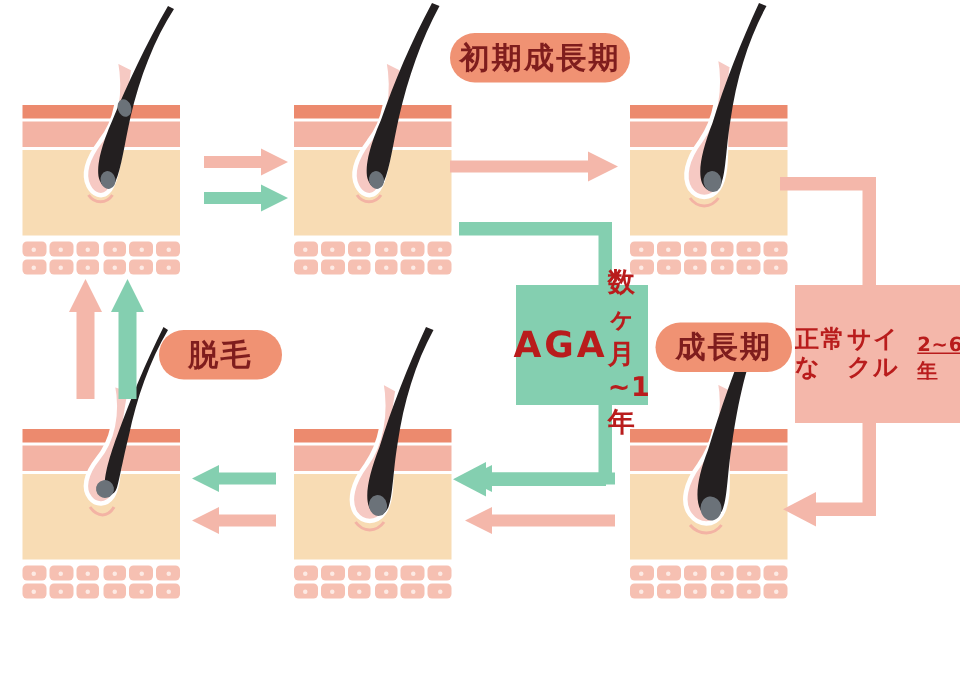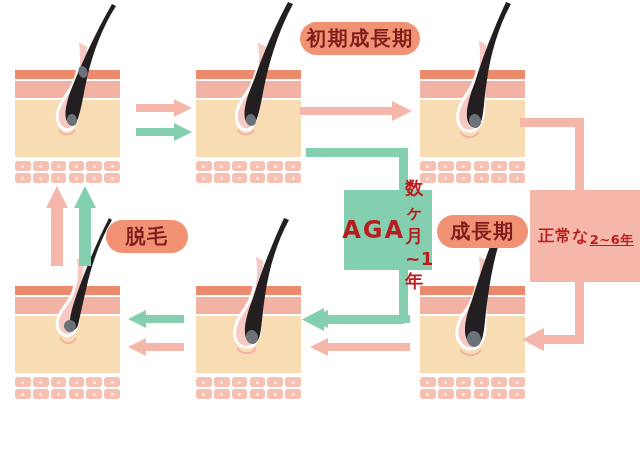--- a/index.html
+++ b/index.html
@@ -298,20 +298,21 @@
     <path d="M24 218 L24 241 L2 229.5 Z" fill="#f4b7aa"></path>
   </svg>
 
   <div class="stagebox aga" style="left:344px;top:190px;width:88px;height:80px;">
     <div class="aga-title">AGA</div>
     <div class="aga-sub">数ヶ月~1年</div>
   </div>
 
   <div class="stagebox normal" style="left:530px;top:190px;width:112px;height:92px;">
     <div class="nrm-l1">正常な</div>
+    <div class="nrm-l2">サイクル</div>
     <div class="nrm-sub">2~6年</div>
   </div>
 
   <div class="pill" style="left:300px;top:22px;width:120px;height:33px;">
     <span>初期成長期</span>
   </div>
 
   <div class="pill" style="left:437px;top:215px;width:91px;height:33px;">
     <span>成長期</span>
   </div>

